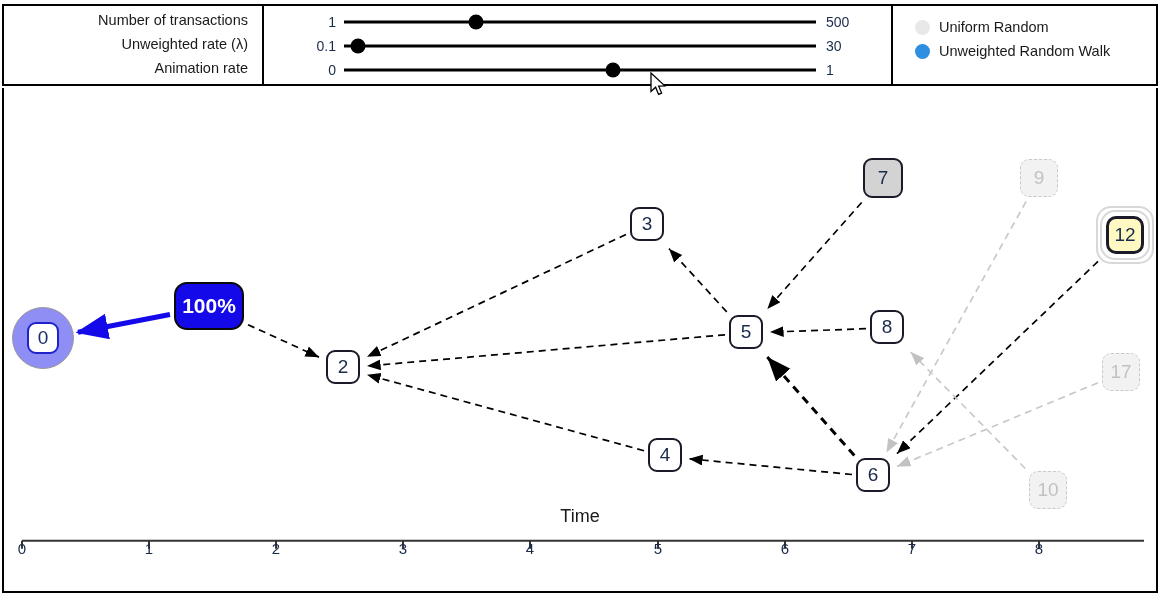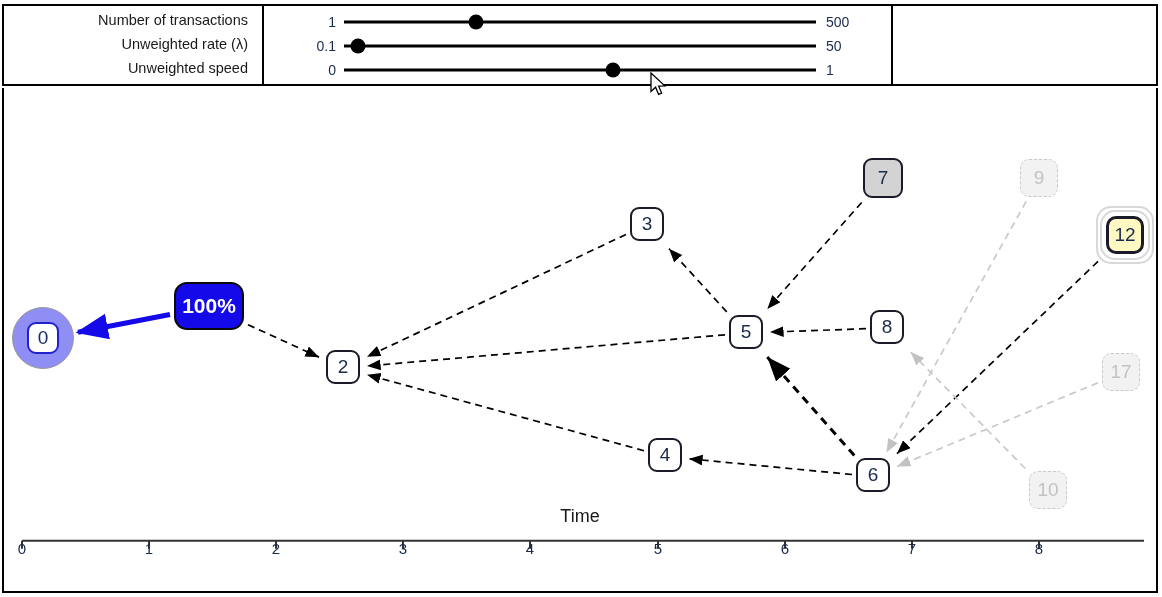--- a/index.html
+++ b/index.html
@@ -70,40 +70,50 @@
 
 <div id="app">
 
   <div id="header">
     <div class="hdiv" id="hdiv1"></div>
     <div class="hdiv" id="hdiv2"></div>
 
     <div class="ctrl-labels" id="ctrl-labels">
         <div class="ctrl-label" style="top: 6px;">Number of transactions</div>
         <div class="ctrl-label" style="top: 30px;">Unweighted rate (λ)</div>
-        <div class="ctrl-label" style="top: 54px;">Unweighted speed</div>
+        <div class="ctrl-label" style="top: 54px;">Animation rate</div>
       </div>
     <div class="sliders" id="sliders">
         <div class="slider-row" style="top: 3px;">
           <div class="s-min" style="left: 0px; width: 72px;">1</div>
           <div class="s-track" style="left: 80px; width: 472px;"></div>
           <div class="s-handle" style="left: 212.16px;"></div>
           <div class="s-max" style="left: 562px;">500</div>
         </div>
         <div class="slider-row" style="top: 27px;">
           <div class="s-min" style="left: 0px; width: 72px;">0.1</div>
           <div class="s-track" style="left: 80px; width: 472px;"></div>
           <div class="s-handle" style="left: 94.16px;"></div>
-          <div class="s-max" style="left: 562px;">50</div>
+          <div class="s-max" style="left: 562px;">30</div>
         </div>
         <div class="slider-row" style="top: 51px;">
           <div class="s-min" style="left: 0px; width: 72px;">0</div>
           <div class="s-track" style="left: 80px; width: 472px;"></div>
           <div class="s-handle" style="left: 349.04px;"></div>
           <div class="s-max" style="left: 562px;">1</div>
+        </div>
+      </div>
+    <div class="legend" id="legend">
+        <div class="legend-item" style="top: 11px;">
+          <span class="legend-dot" style="background: rgb(232, 232, 232);"></span>
+          <span class="legend-text">Uniform Random</span>
+        </div>
+        <div class="legend-item" style="top: 35px;">
+          <span class="legend-dot" style="background: rgb(46, 143, 224);"></span>
+          <span class="legend-text">Unweighted Random Walk</span>
         </div>
       </div>
   </div>
 
   <div id="canvas">
     <svg id="svg" viewBox="0 0 1152 501" preserveAspectRatio="none">
       <defs>
         <marker id="ah" markerWidth="9" markerHeight="9" refX="8" refY="3.2" orient="auto" markerUnits="strokeWidth">
           <path d="M0,0 L8,3.2 L0,6.4 z" fill="#000"></path>
         </marker>

